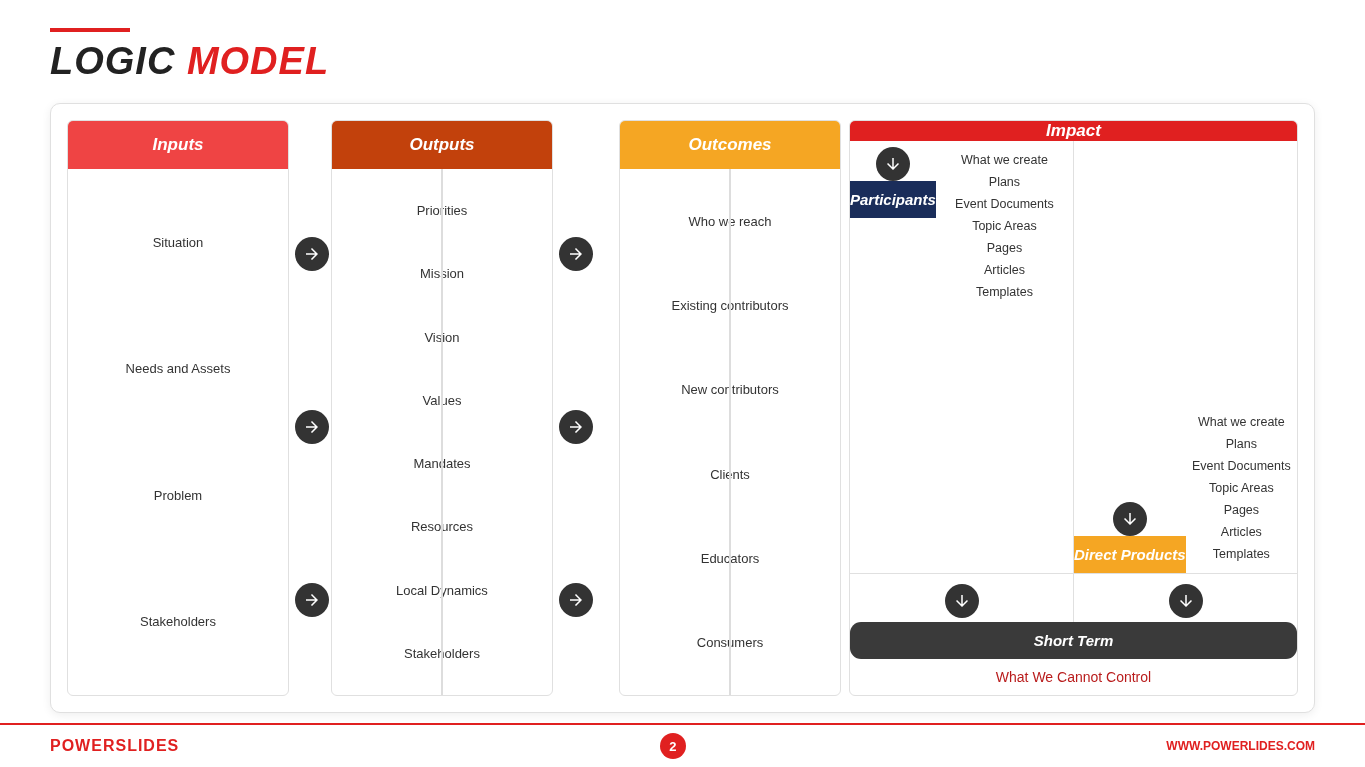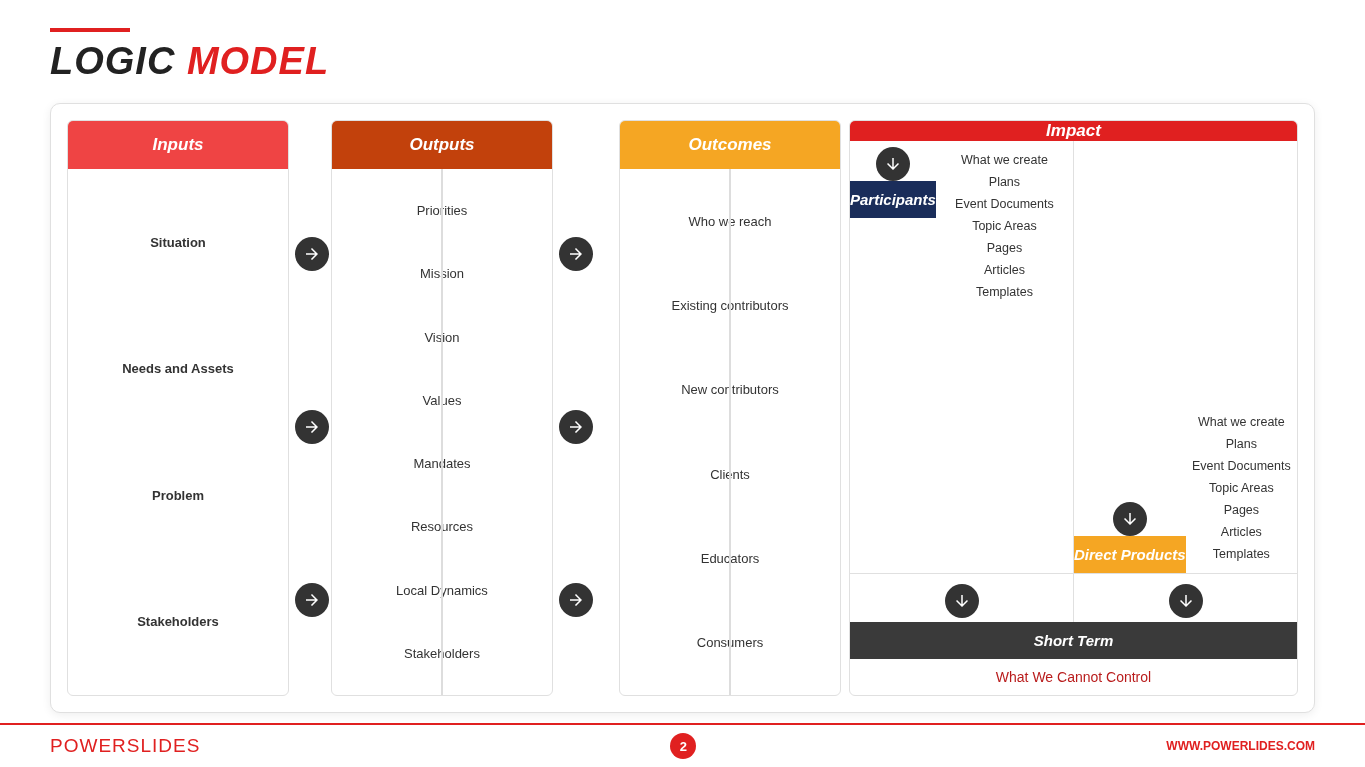--- a/index.html
+++ b/index.html
@@ -116,21 +116,20 @@
     .col-header-outcomes { background: #f5a623; }
 
     .col-body {
       display: flex;
       flex-direction: column;
       align-items: center;
       justify-content: space-around;
       flex: 1;
       padding: 10px 0;
       width: 100%;
-      font-weight: bold;
     }
 
     .col-item {
       font-size: 13px;
       color: #333;
       text-align: center;
       padding: 4px 8px;
     }
 
     
@@ -265,20 +264,21 @@
     .st-arrow-cell:last-child { border-right: none; }
 
     .short-term-bar {
       background: #3a3a3a;
       color: #fff;
       text-align: center;
       font-weight: 700;
       font-size: 15px;
       font-style: italic;
       padding: 10px 0;
+      border-radius: 11px;
     }
 
     .short-term-content {
       padding: 10px 0;
       text-align: center;
       font-size: 14px;
       color: #b91c1c;
       flex: 1;
       display: flex;
       align-items: center;
@@ -289,22 +289,22 @@
     .footer {
       display: flex;
       flex-direction: row;
       align-items: center;
       justify-content: space-between;
       padding: 8px 50px;
       background: #fff;
       border-top: 2px solid #e02020;
     }
     .footer-left {
-      font-size: 19px;
-      font-weight: 400;
+      font-size: 16px;
+      font-weight: 700;
       color: #222;
       letter-spacing: 1px;
     }
     .footer-left span { color: #e02020; }
     .footer-center {
       background: #e02020;
       color: #fff;
       border-radius: 50%;
       width: 26px;
       height: 26px;

